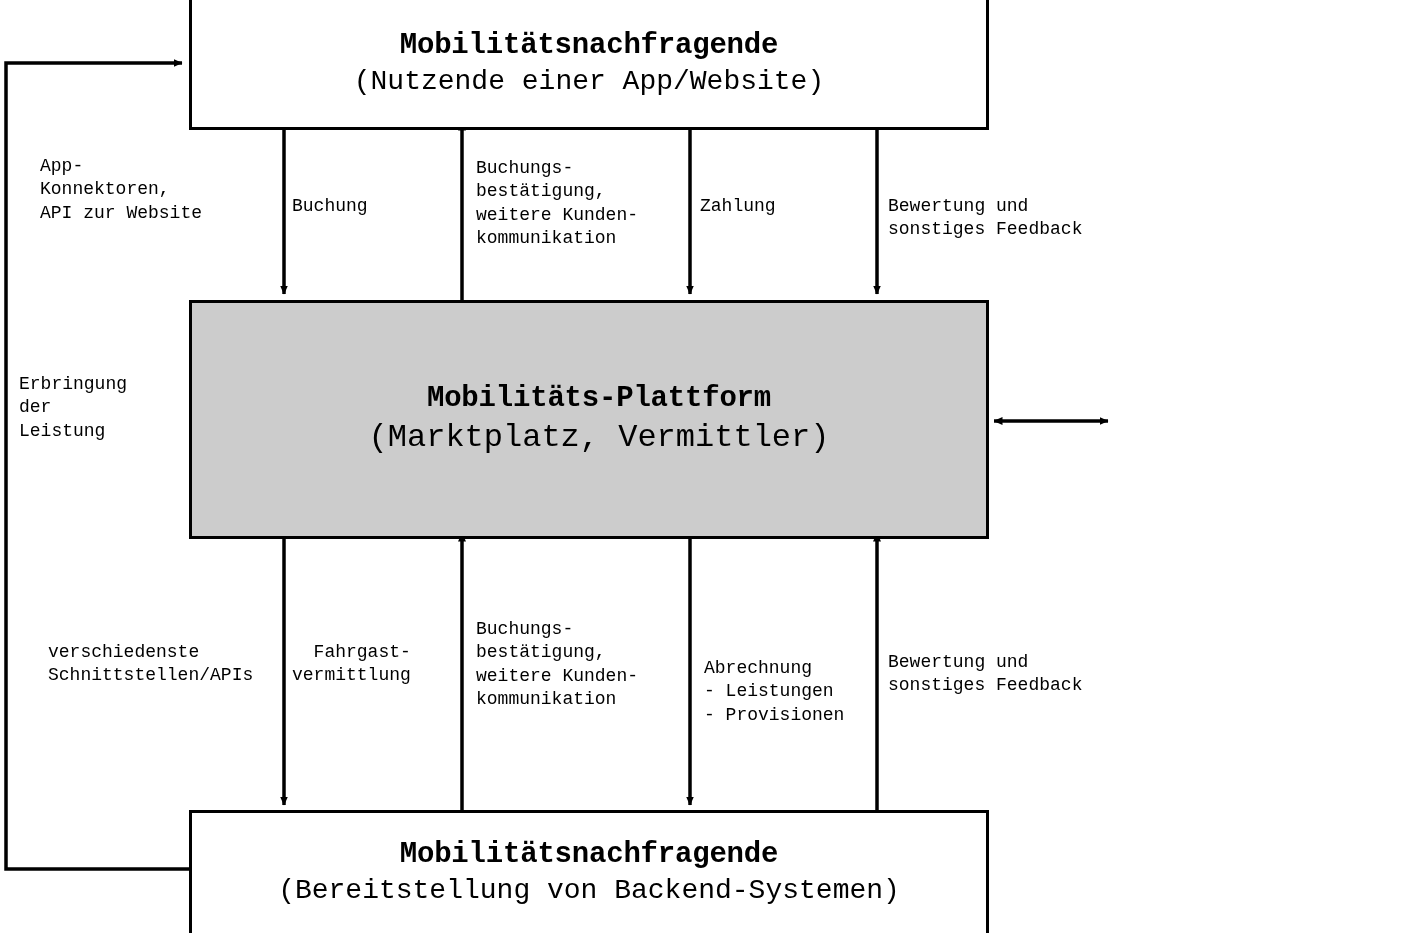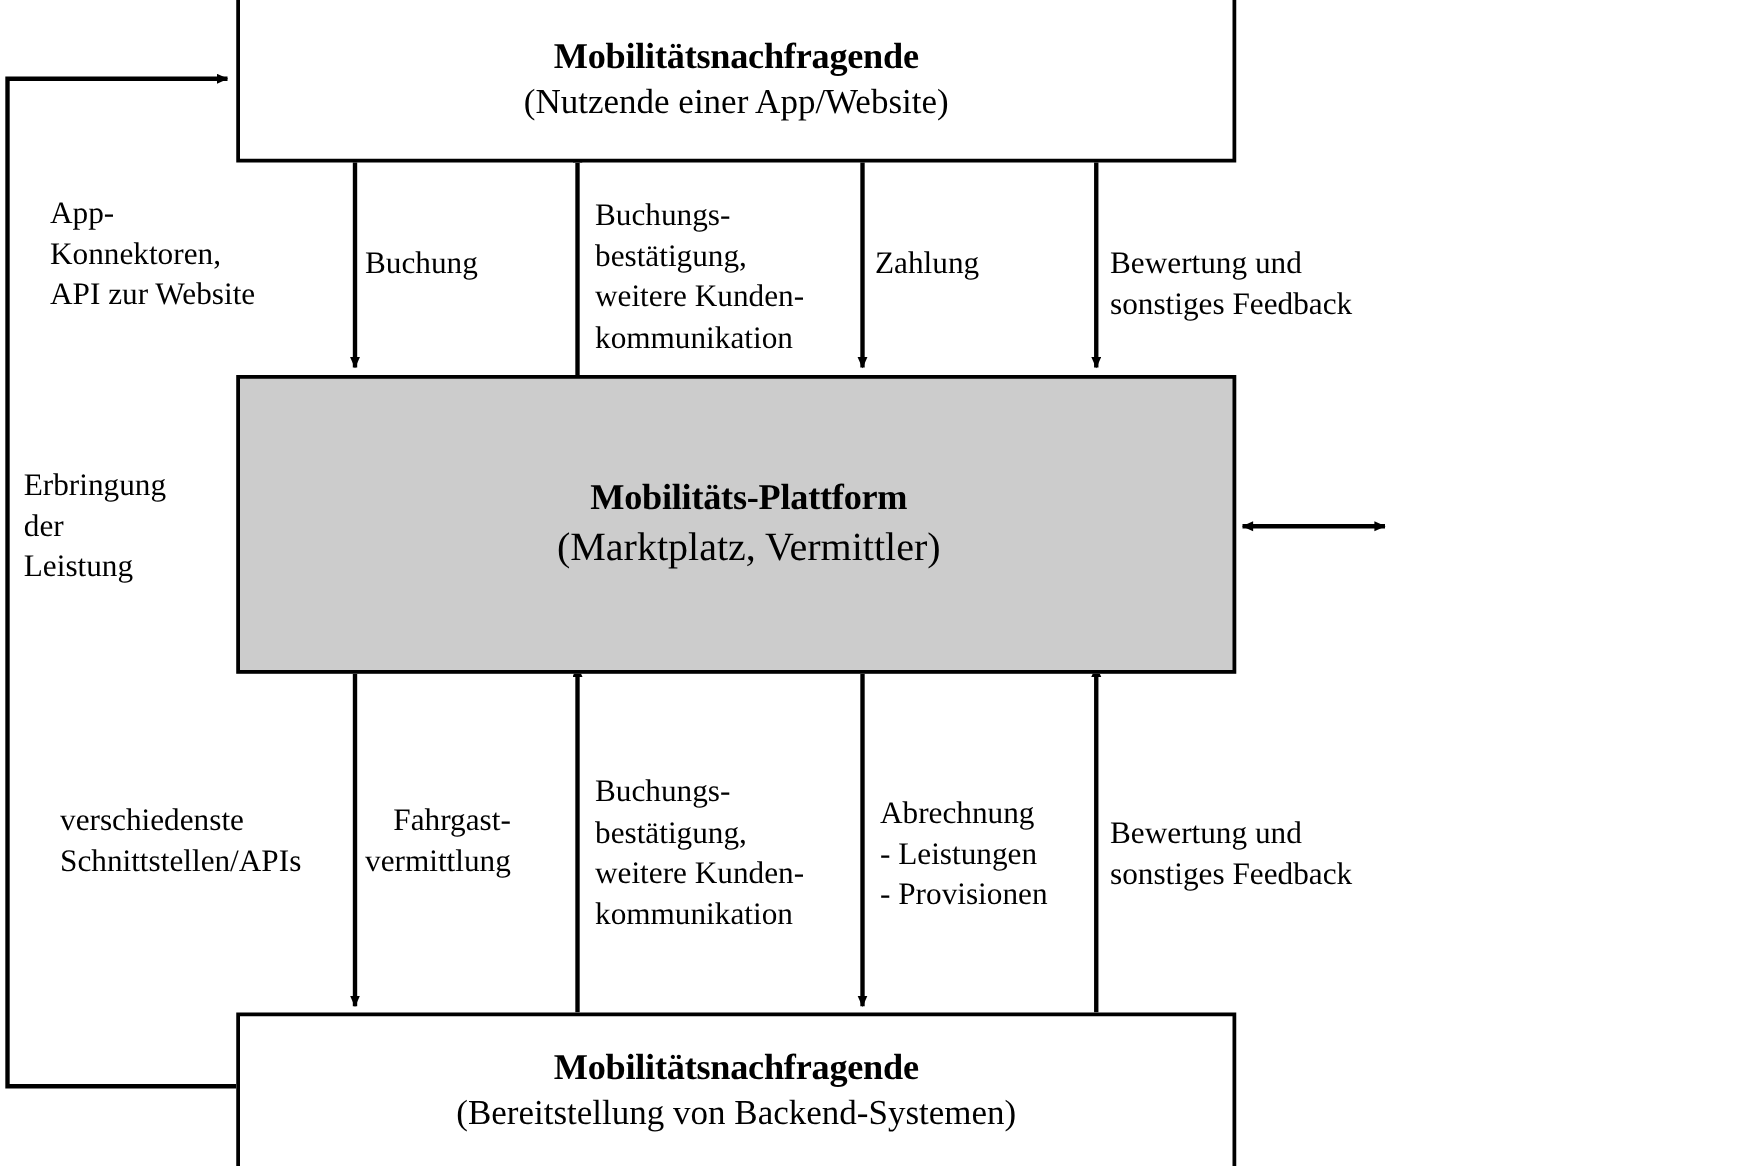--- a/index.html
+++ b/index.html
@@ -5,21 +5,21 @@
   html, body {
     margin: 0;
     padding: 0;
     background: #ffffff;
   }
   #canvas {
     position: relative;
     width: 1406px;
     height: 933px;
     background: #ffffff;
-    font-family: Liberation Serif, serif;
+    font-family: Liberation Mono, monospace;
     color: #000000;
     overflow: hidden;
   }
   .box {
     position: absolute;
     box-sizing: border-box;
     border: 3px solid #000;
     display: flex;
     flex-direction: column;
     align-items: center;
@@ -79,21 +79,21 @@
     text-align: center;
   }
   #box-services .svc-list {
     font-size: 26px;
     line-height: 1.23;
     text-align: center;
     margin-top: 2px;
   }
   .lbl {
     position: absolute;
-    font-size: 25px;
+    font-size: 18px;
     line-height: 1.3;
     white-space: pre;
     color: #000;
   }
   svg.arrows {
     position: absolute;
     left: 0;
     top: 0;
     width: 1406px;
     height: 933px;
@@ -176,20 +176,20 @@
 Schnittstellen/APIs</div>
 
   <div class="lbl" style="left:292px; top:641px;text-align:right;">Fahrgast-
 vermittlung</div>
 
   <div class="lbl" style="left:476px; top:618px;">Buchungs-
 bestätigung,
 weitere Kunden-
 kommunikation</div>
 
-  <div class="lbl" style="left:704px; top:635px;">Abrechnung
+  <div class="lbl" style="left:704px; top:657px;">Abrechnung
 - Leistungen
 - Provisionen</div>
 
   <div class="lbl" style="left:888px; top:651px;">Bewertung und
 sonstiges Feedback</div>
 
 </div>
 
 </body></html>

